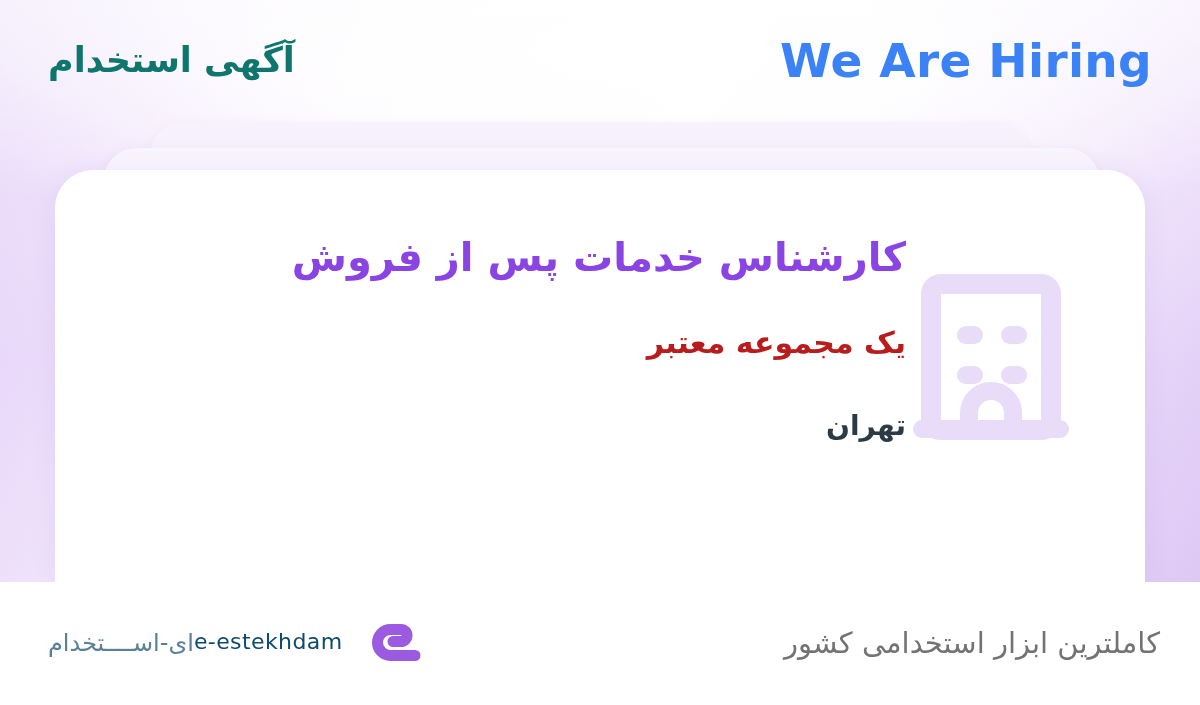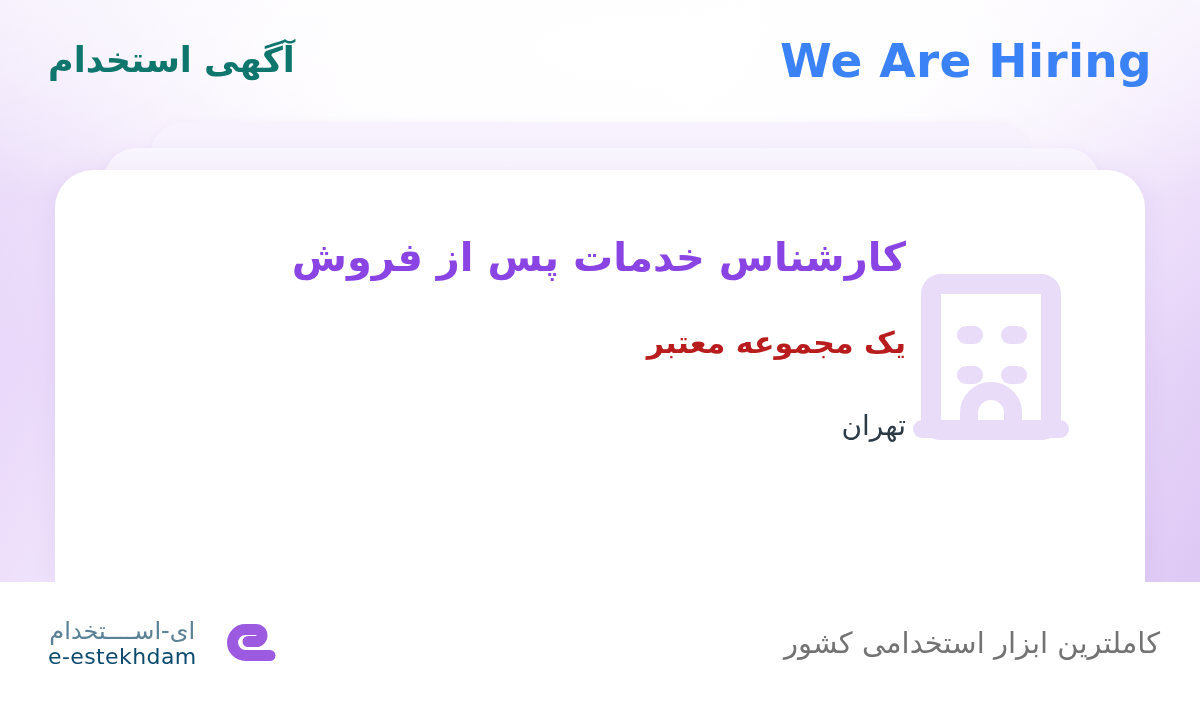--- a/index.html
+++ b/index.html
@@ -148,21 +148,21 @@
   .company-name {
     font-size: 30px;
     font-weight: 700;
     color: #b91c1c;
     line-height: 1.4;
     margin-bottom: 42px;
   }
 
   .job-city {
     font-size: 28px;
-    font-weight: 400;
+    font-weight: 700;
     color: #2b3a45;
     line-height: 1.4;
   }
 
   
   .icon-wrap {
     flex: 0 0 auto;
     width: 200px;
     display: flex;
     justify-content: center;
@@ -198,22 +198,22 @@
 
   .brand {
     display: flex;
     align-items: center;
     gap: 18px;
     direction: ltr;
   }
 
   .brand-words {
     display: flex;
-    flex-direction: column;
-    align-items: center;
+    flex-direction: row;
+    align-items: flex-start;
     line-height: 1.12;
   }
 
   .brand-fa {
     font-size: 24px;
     color: #5a8196;
     direction: rtl;
     letter-spacing: 0.5px;
   }
 

